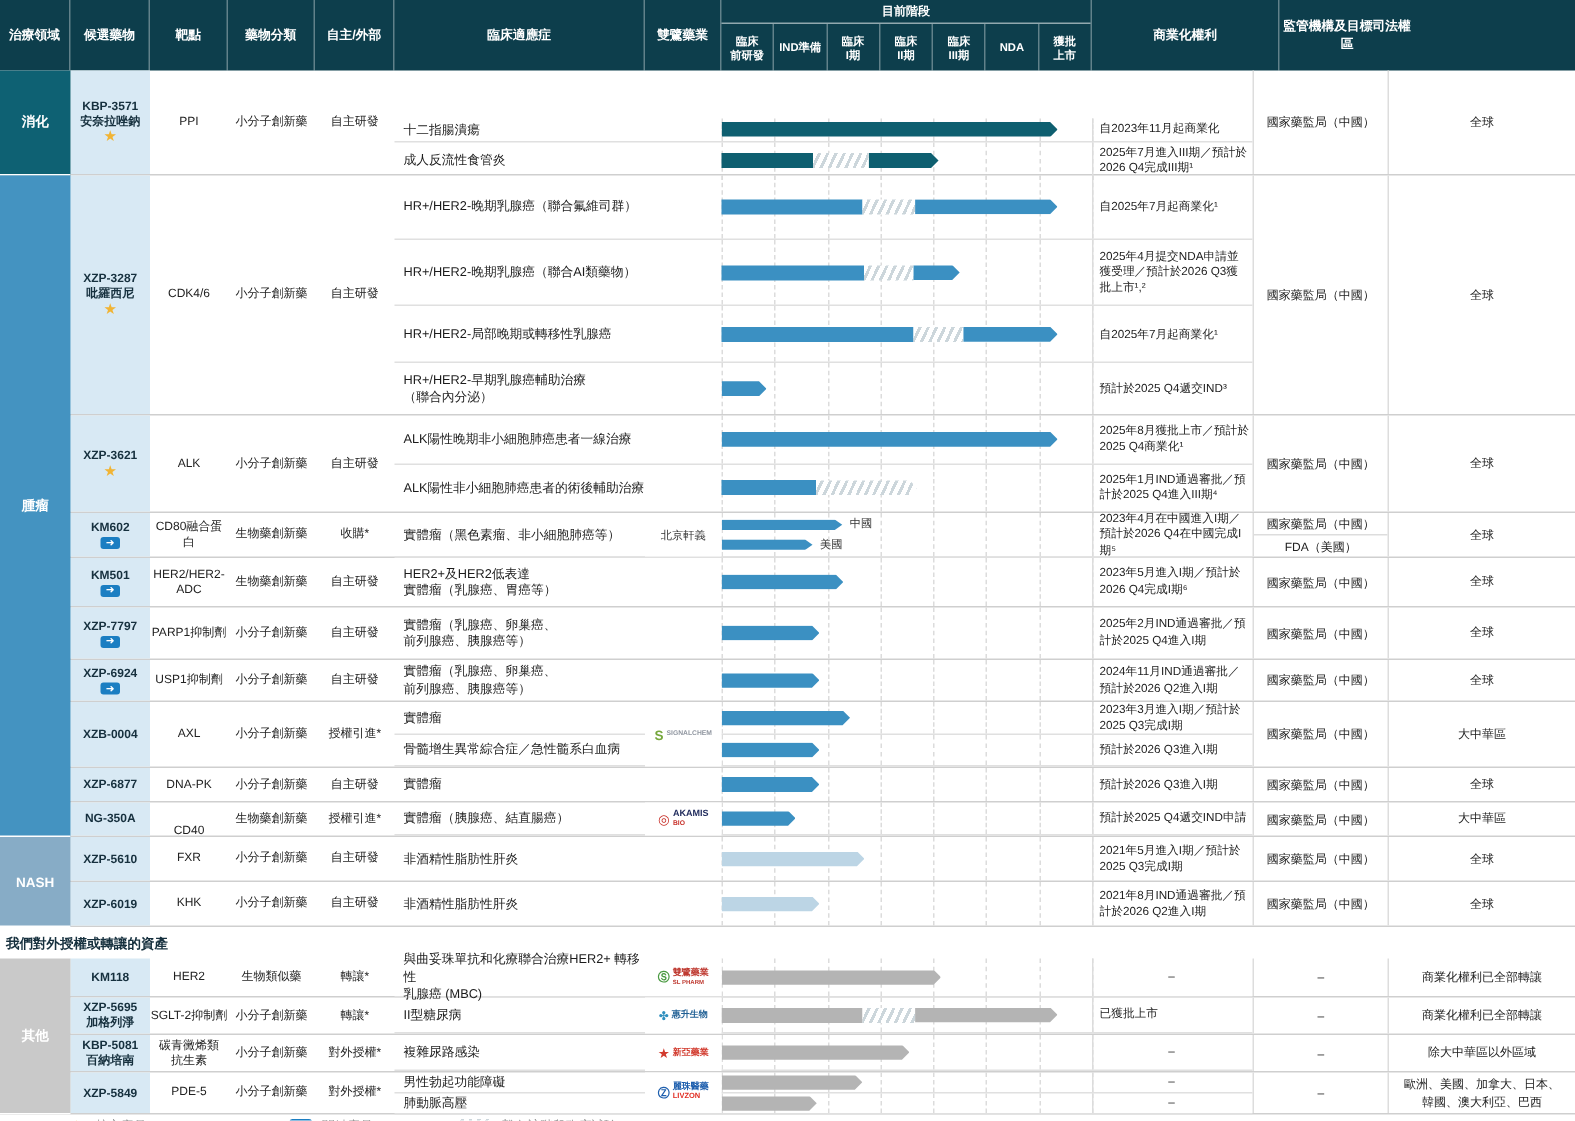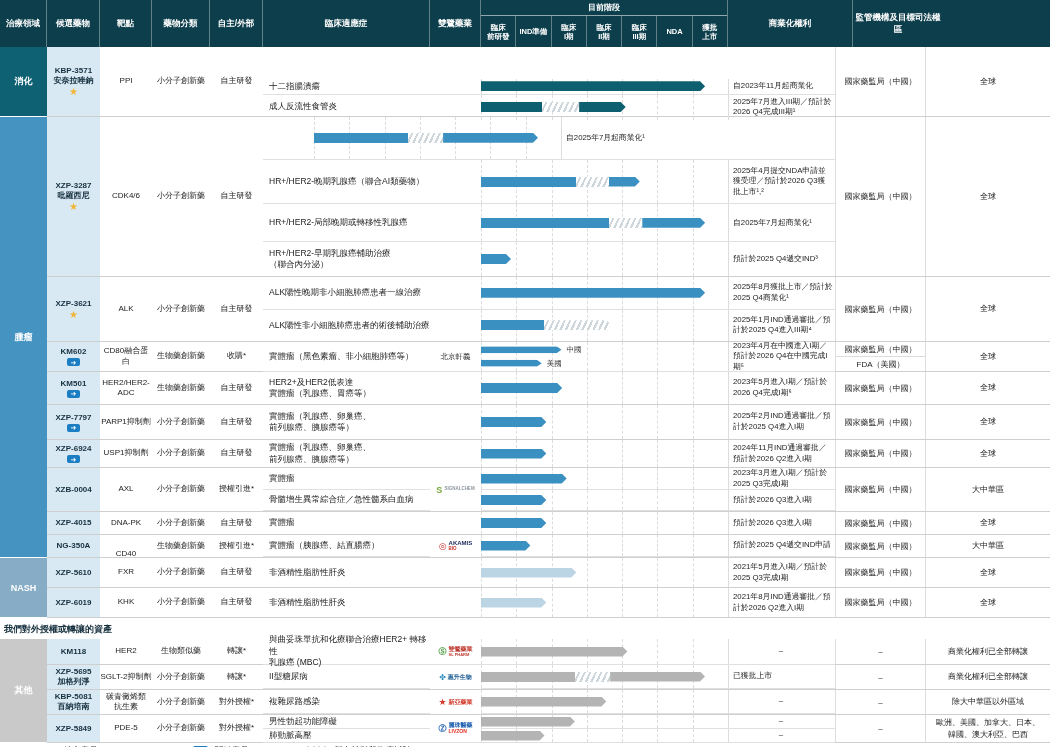--- a/index.html
+++ b/index.html
@@ -150,20 +150,21 @@
       <div class="c cand">
         <span class="candname">XZP-3287
 吡羅西尼</span>
         <span class="star">★</span>
       </div>
       <div class="c tgt" style="white-space: pre-line;">CDK4/6</div>
       <div class="c cls">小分子創新藥</div>
       <div class="c src">自主研發</div>
       <div class="rowsblk">
         <div class="prow" style="height: 43px;">
+          <div class="ind">HR+/HER2-晚期乳腺癌（聯合氟維司群）</div>
           <div class="pspace"></div>
           <div class="stg">
             <div class="gl" style="left: 0px;"></div>
             <div class="gl" style="left: 35.3px;"></div>
             <div class="gl" style="left: 70.6px;"></div>
             <div class="gl" style="left: 105.9px;"></div>
             <div class="gl" style="left: 141.1px;"></div>
             <div class="gl" style="left: 176.4px;"></div>
             <div class="gl" style="left: 211.7px;"></div>
             <div class="gl" style="left: 247px;"></div>
@@ -496,21 +497,21 @@
         </div>
       </div>
       <div class="reg">
         <div class="rentry">國家藥監局（中國）</div>
       </div>
       <div class="c rig">大中華區</div>
     </div>
     <div class="grp" style="height: 23px;">
       <div class="secsp"></div>
       <div class="c cand">
-        <span class="candname">XZP-4015</span>
+        <span class="candname">XZP-6877</span>
       </div>
       <div class="c tgt" style="white-space: pre-line;">DNA-PK</div>
       <div class="c cls">小分子創新藥</div>
       <div class="c src">自主研發</div>
       <div class="rowsblk">
         <div class="prow" style="height: 23px;">
           <div class="ind">實體瘤</div>
           <div class="pspace"></div>
           <div class="stg">
             <div class="gl" style="left: 0px;"></div>

